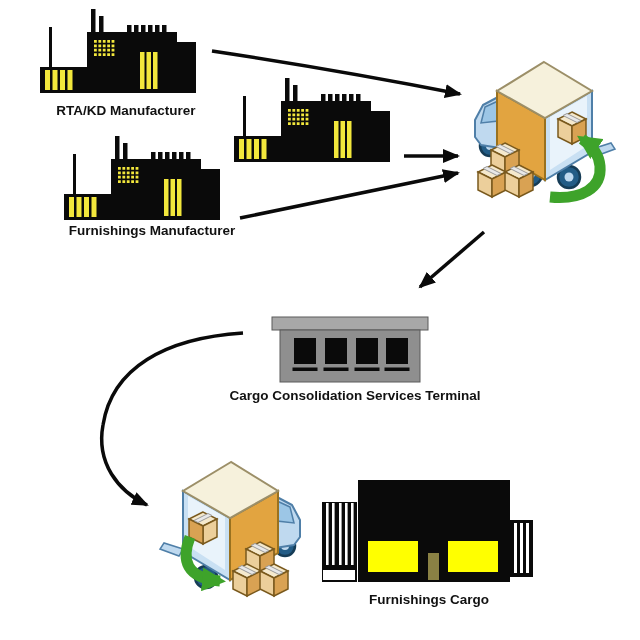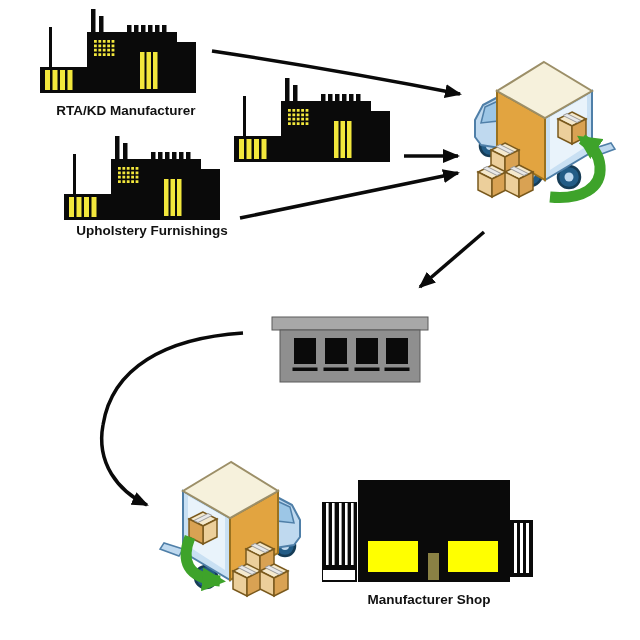--- a/index.html
+++ b/index.html
@@ -138,15 +138,16 @@
           <rect x="200" y="45" width="3" height="50"></rect>
         <rect x="206" y="45" width="3" height="50"></rect>
       </g>
       <rect x="48" y="63" width="50" height="31" fill="var(--c-shop-yellow,#ffff00)"></rect>
       <rect x="128" y="63" width="50" height="31" fill="var(--c-shop-yellow,#ffff00)"></rect>
       <rect x="108" y="75" width="11" height="27" fill="var(--c-shop-door,#8a8144)"></rect>
     </g>
   </svg>
 
   <div class="lbl" style="left:126px;top:103px">RTA/KD Manufacturer</div>
-  <div class="lbl" style="left:152px;top:223px">Upholstery Furnishings</div>
-  <div class="lbl" style="left:429px;top:592px">Manufacturer Shop</div>
+  <div class="lbl" style="left:152px;top:223px">Furnishings Manufacturer</div>
+  <div class="lbl" style="left:355px;top:388px">Cargo Consolidation Services Terminal</div>
+  <div class="lbl" style="left:429px;top:592px">Furnishings Cargo</div>
 </div>
 
 </body></html>

